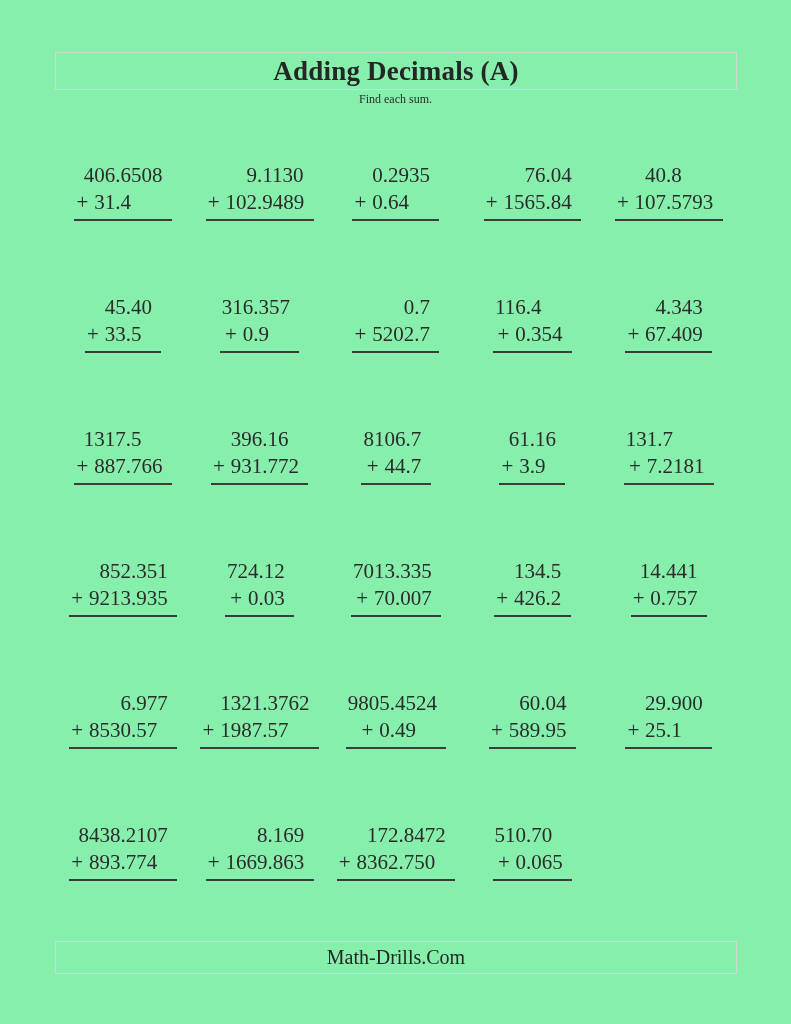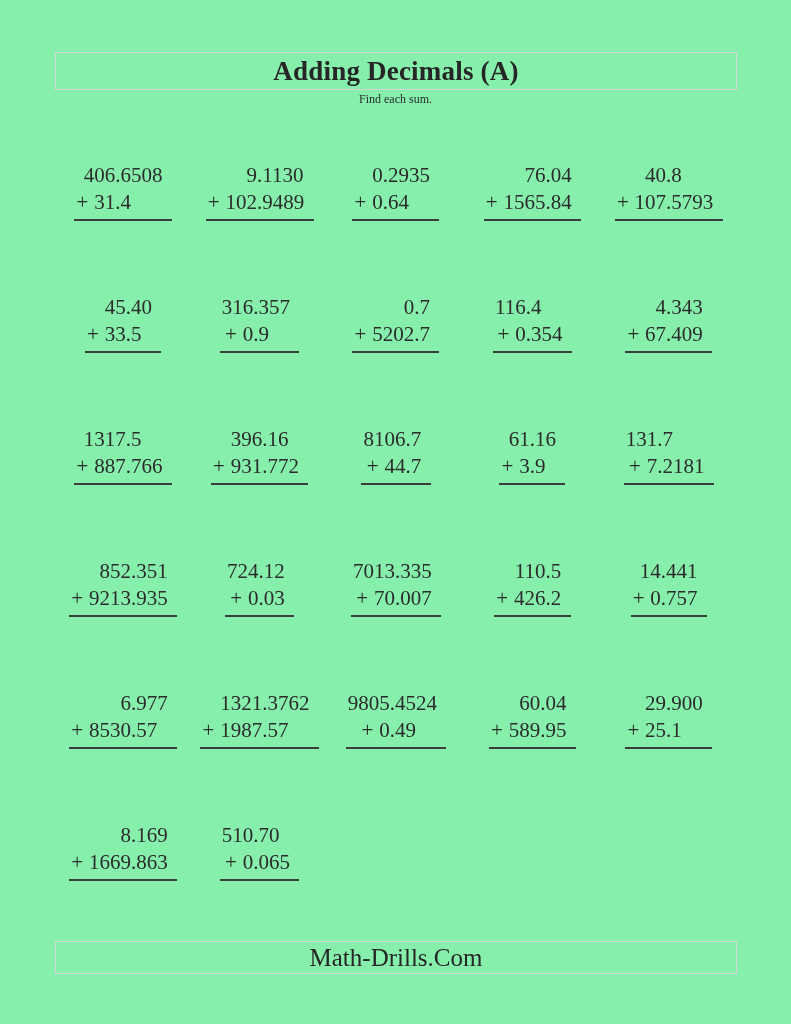--- a/index.html
+++ b/index.html
@@ -78,21 +78,21 @@
   .footer-box {
     position: absolute;
     left: 55px;
     right: 54px;
     top: 941px;
     height: 31px;
     border: 1px solid #d6d6d6;
     display: flex;
     align-items: center;
     justify-content: center;
-    font-size: 25px;
+    font-size: 20px;
     color: #262626;
   }
 </style>
 </head>
 <body>
 
 <div class="page">
   <header class="title-box">
     <h1>Adding Decimals (A)</h1>
   </header>
@@ -221,21 +221,21 @@
   </div>
 
   <div class="problem">
     <span class="int top-int">7013</span>
     <span class="frac top-frac">.335</span>
     <span class="int bot-int"><span class="plus">+</span><span class="bot-int-val">70</span></span>
     <span class="frac bot-frac">.007</span>
   </div>
 
   <div class="problem">
-    <span class="int top-int">110</span>
+    <span class="int top-int">134</span>
     <span class="frac top-frac">.5</span>
     <span class="int bot-int"><span class="plus">+</span><span class="bot-int-val">426</span></span>
     <span class="frac bot-frac">.2</span>
   </div>
 
   <div class="problem">
     <span class="int top-int">14</span>
     <span class="frac top-frac">.441</span>
     <span class="int bot-int"><span class="plus">+</span><span class="bot-int-val">0</span></span>
     <span class="frac bot-frac">.757</span>
@@ -269,28 +269,40 @@
     <span class="frac bot-frac">.95</span>
   </div>
 
   <div class="problem">
     <span class="int top-int">29</span>
     <span class="frac top-frac">.900</span>
     <span class="int bot-int"><span class="plus">+</span><span class="bot-int-val">25</span></span>
     <span class="frac bot-frac">.1</span>
   </div>
 
+  <div class="problem">
+    <span class="int top-int">8438</span>
+    <span class="frac top-frac">.2107</span>
+    <span class="int bot-int"><span class="plus">+</span><span class="bot-int-val">893</span></span>
+    <span class="frac bot-frac">.774</span>
+  </div>
 
   <div class="problem">
     <span class="int top-int">8</span>
     <span class="frac top-frac">.169</span>
     <span class="int bot-int"><span class="plus">+</span><span class="bot-int-val">1669</span></span>
     <span class="frac bot-frac">.863</span>
   </div>
 
+  <div class="problem">
+    <span class="int top-int">172</span>
+    <span class="frac top-frac">.8472</span>
+    <span class="int bot-int"><span class="plus">+</span><span class="bot-int-val">8362</span></span>
+    <span class="frac bot-frac">.750</span>
+  </div>
 
   <div class="problem">
     <span class="int top-int">510</span>
     <span class="frac top-frac">.70</span>
     <span class="int bot-int"><span class="plus">+</span><span class="bot-int-val">0</span></span>
     <span class="frac bot-frac">.065</span>
   </div>
 </main>
 
   <footer class="footer-box">

